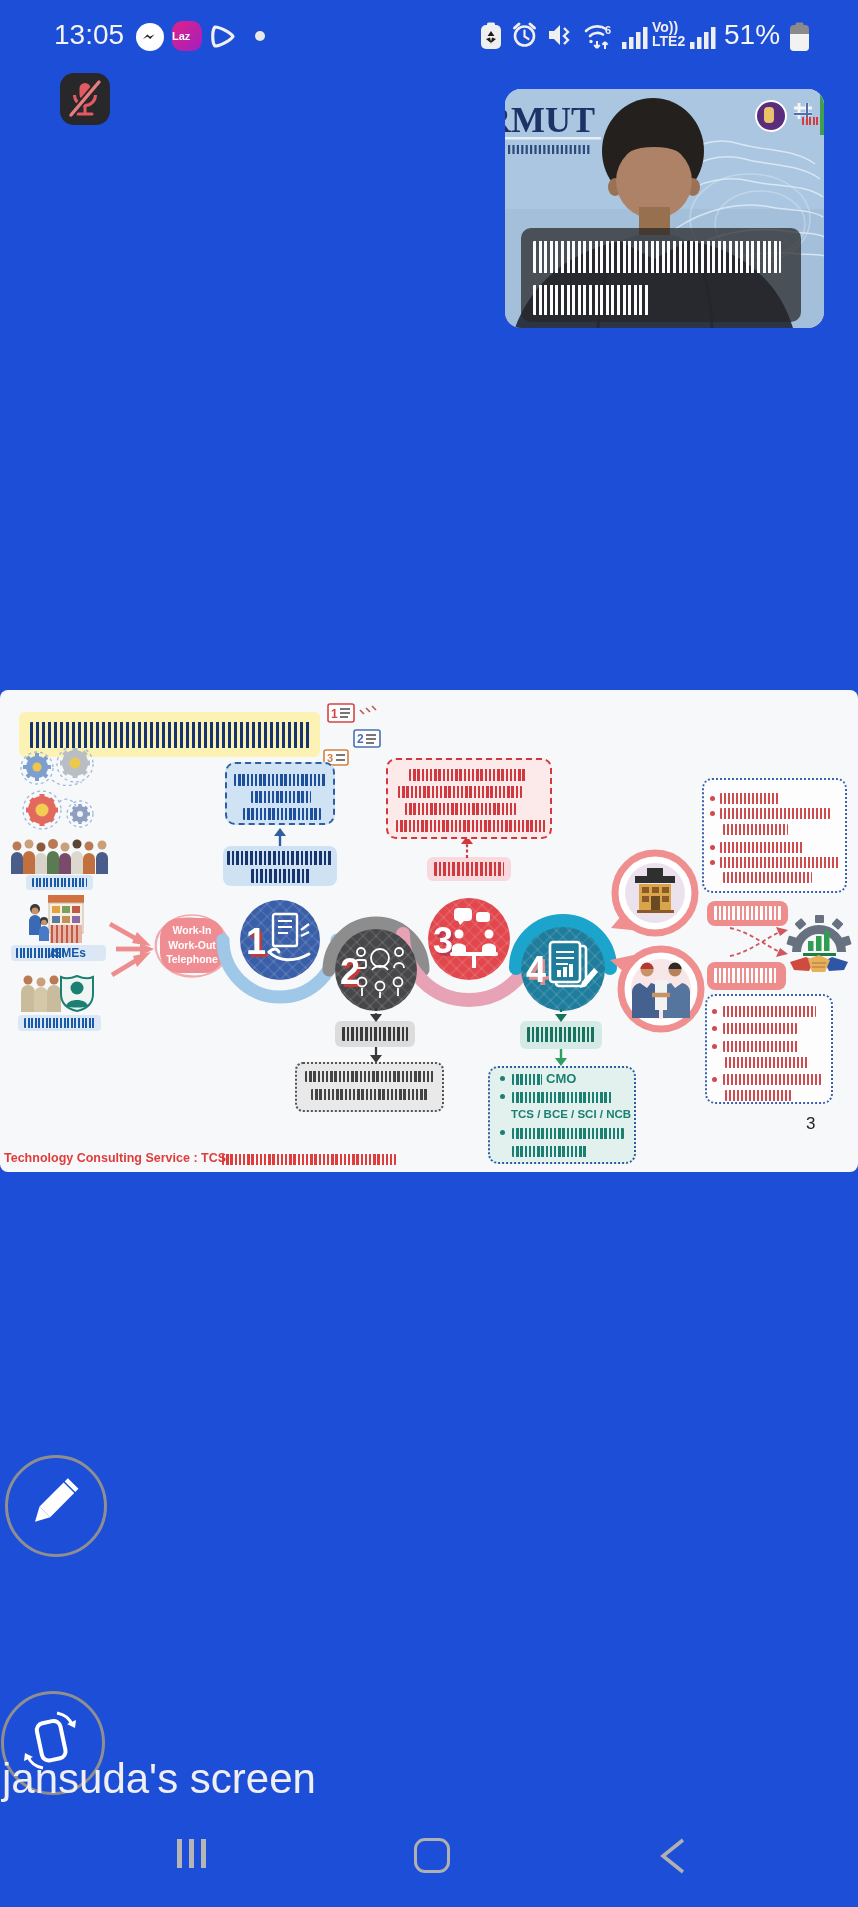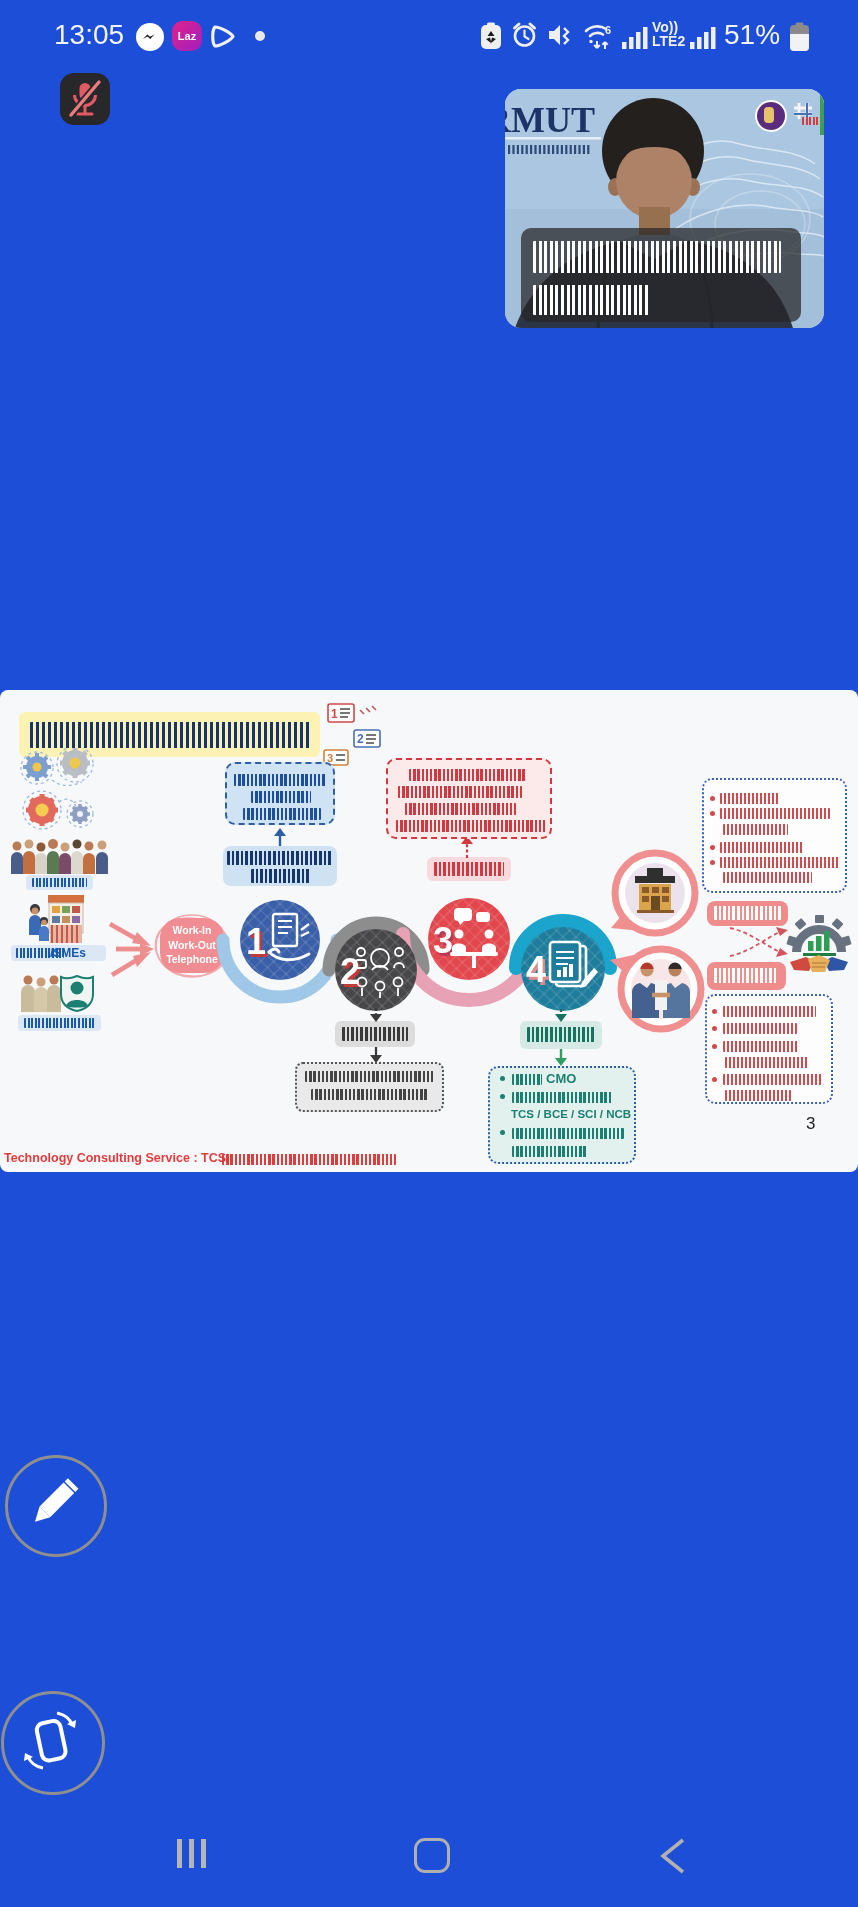--- a/index.html
+++ b/index.html
@@ -14,21 +14,21 @@
 
 <div class="abs" style="left:54px;top:19px;color:#f5f5f5;font-size:28px;">13:05</div>
 
 <svg class="abs" style="left:135px;top:22px;" width="30" height="30" viewBox="0 0 30 30">
  <circle cx="15" cy="15" r="14" fill="#fdfdfd"></circle>
  <path d="M15 6c-5 0-9 3.6-9 8.2 0 2.6 1.2 4.8 3.2 6.3v3.2l3-1.7c.9.3 1.8.4 2.8.4 5 0 9-3.6 9-8.2S20 6 15 6z" fill="#fff"></path>
  <path d="M8 17l4.4-4.6 2.6 2.4 4.6-2.6-4.4 4.8-2.7-2.4z" fill="#1b1b1b"></path>
 </svg>
 
 <div class="abs" style="left:172px;top:21px;width:30px;height:30px;border-radius:10px;background:linear-gradient(135deg,#e0218a,#a020c0);"></div>
-<div class="abs" style="left:172px;top:21px;width:30px;height:30px;text-align:center;color:#fff;font-size:11px;font-weight:bold;line-height:30px;">Laz</div>
+<div class="abs" style="left:172px;top:21px;width:30px;height:30px;text-align:left;color:#fff;font-size:11px;font-weight:bold;line-height:30px;">Laz</div>
 
 <svg class="abs" style="left:206px;top:21px;" width="32" height="31" viewBox="0 0 32 31">
  <path d="M9 6 C 6 9, 6 22, 9 25 C 14 25, 25 19, 27 15.5 C 25 12, 14 6, 9 6 Z" fill="none" stroke="#f0f0f0" stroke-width="3.2" stroke-linejoin="round"></path>
 </svg>
 <div class="abs" style="left:255px;top:31px;width:10px;height:10px;border-radius:50%;background:#e8e8e8;"></div>
 
 <svg class="abs" style="left:480px;top:22px;" width="22" height="28" viewBox="0 0 22 28">
  <rect x="1" y="3" width="20" height="24" rx="5" fill="#efefef"></rect>
  <rect x="7" y="0.5" width="8" height="4" rx="1.5" fill="#efefef"></rect>
  <path d="M11 9l-3.4 5h6.8z M6 17l5.5 4.5-1.5-6z M16 17l-5.5 4.5 1.5-6z" fill="#1a1a1a"></path>
@@ -518,20 +518,21 @@
 <div class="abs" style="left:1px;top:1691px;width:98px;height:98px;border-radius:50%;border:3px solid #8f8f8f;"></div>
 <svg class="abs" style="left:1px;top:1691px;" width="98" height="98" viewBox="0 0 98 98">
  <g transform="rotate(-12 49 49)">
   <rect x="38" y="31" width="24" height="38" rx="7" fill="none" stroke="#fff" stroke-width="4"></rect>
  </g>
  <path d="M56 22 A 20 16 0 0 1 71 34" stroke="#fff" stroke-width="3" fill="none"></path>
  <path d="M74 37 l-8 -4 9 -4z" fill="#fff"></path>
  <path d="M42 77 A 20 16 0 0 1 27 65" stroke="#fff" stroke-width="3" fill="none"></path>
  <path d="M24 62 l8 4 -9 4z" fill="#fff"></path>
 </svg>
+<div class="abs" style="left:2px;top:1758px;color:#efefef;font-size:42px;line-height:42px;">jansuda's screen</div>
 
 <div class="abs" style="left:177px;top:1839px;width:4.5px;height:29px;background:#b5b5b5;"></div>
 <div class="abs" style="left:189px;top:1839px;width:4.5px;height:29px;background:#b5b5b5;"></div>
 <div class="abs" style="left:201px;top:1839px;width:4.5px;height:29px;background:#b5b5b5;"></div>
 <div class="abs" style="left:414px;top:1838px;width:36px;height:35px;border-radius:11px;border:3.5px solid #b0b0b0;box-sizing:border-box;"></div>
 <svg class="abs" style="left:655px;top:1836px;" width="34" height="40" viewBox="0 0 34 40">
  <path d="M28 4 L8 20 L28 36" fill="none" stroke="#b0b0b0" stroke-width="3.6"></path>
 </svg>
 
 </div>

